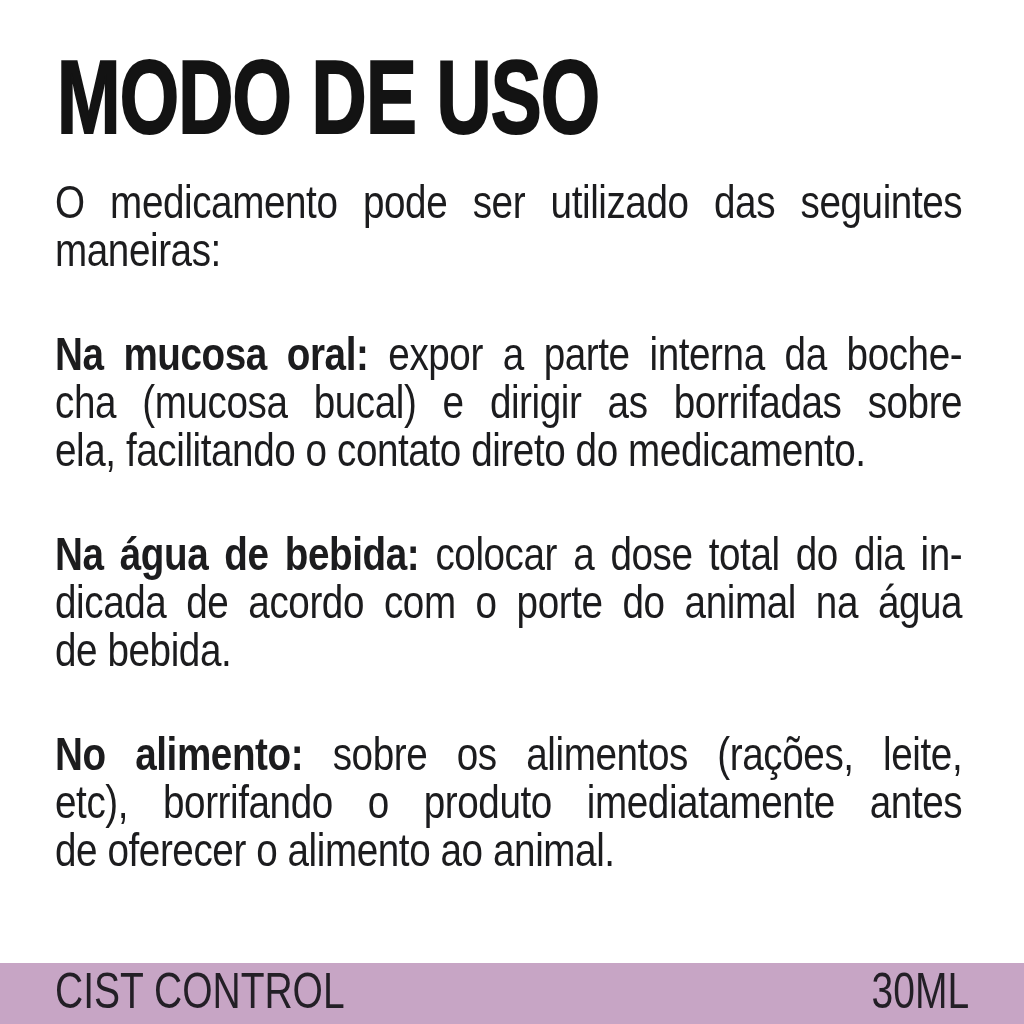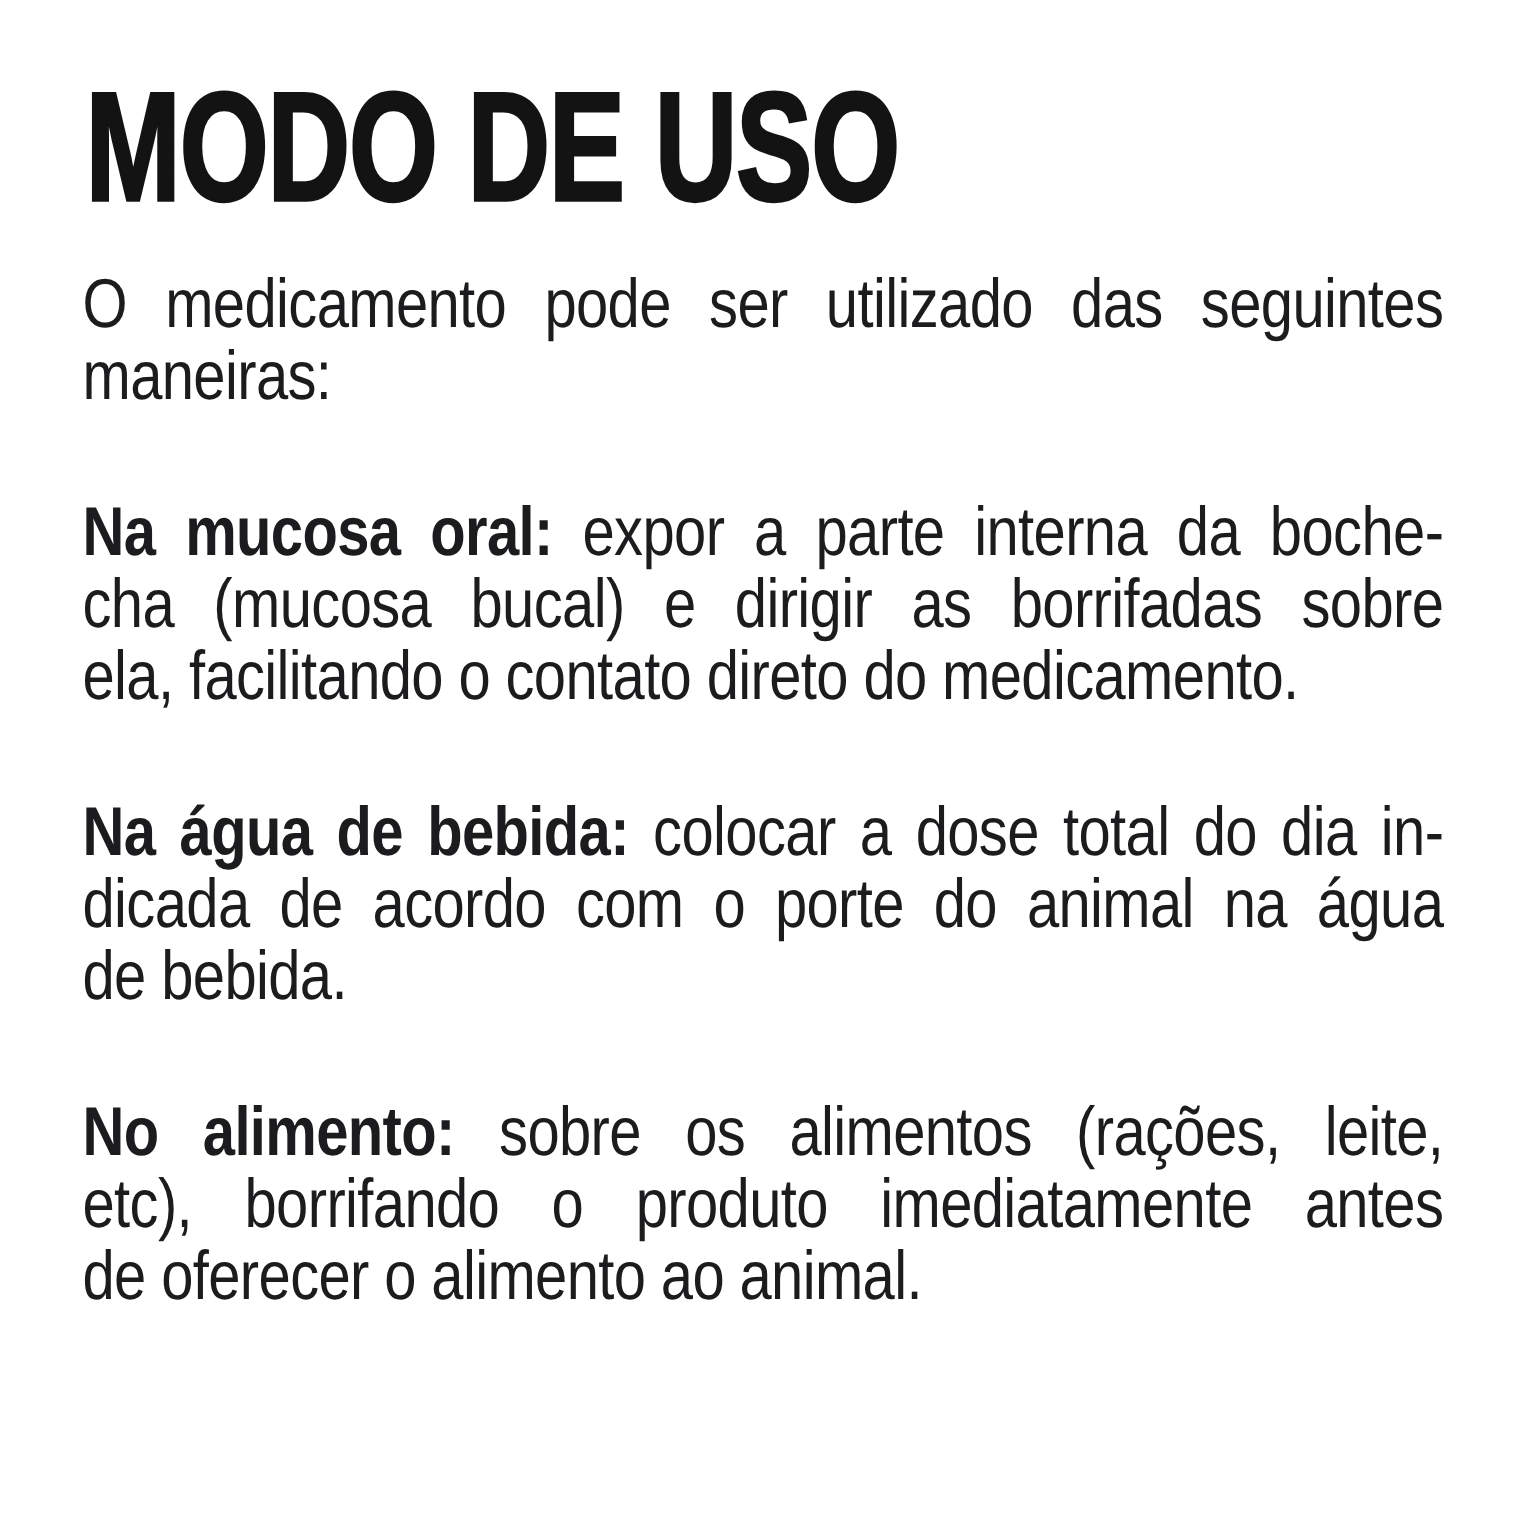--- a/index.html
+++ b/index.html
@@ -102,14 +102,18 @@
     </div>
 
     <div class="para">
       <div class="line stretch"><span class="b">No alimento:</span> <span>sobre os alimentos (rações, leite,</span></div>
       <div class="line stretch">etc), borrifando o produto imediatamente antes</div>
       <div class="line">de oferecer o alimento ao animal.</div>
     </div>
 
   </div>
 
+  <div class="footer" style="background: rgb(199, 165, 197);">
+    <span class="name" style="color: rgb(35, 31, 38);">CIST CONTROL</span>
+    <span class="vol" style="color: rgb(35, 31, 38);">30ML</span>
+  </div>
 
 </div>
 
 </body></html>

